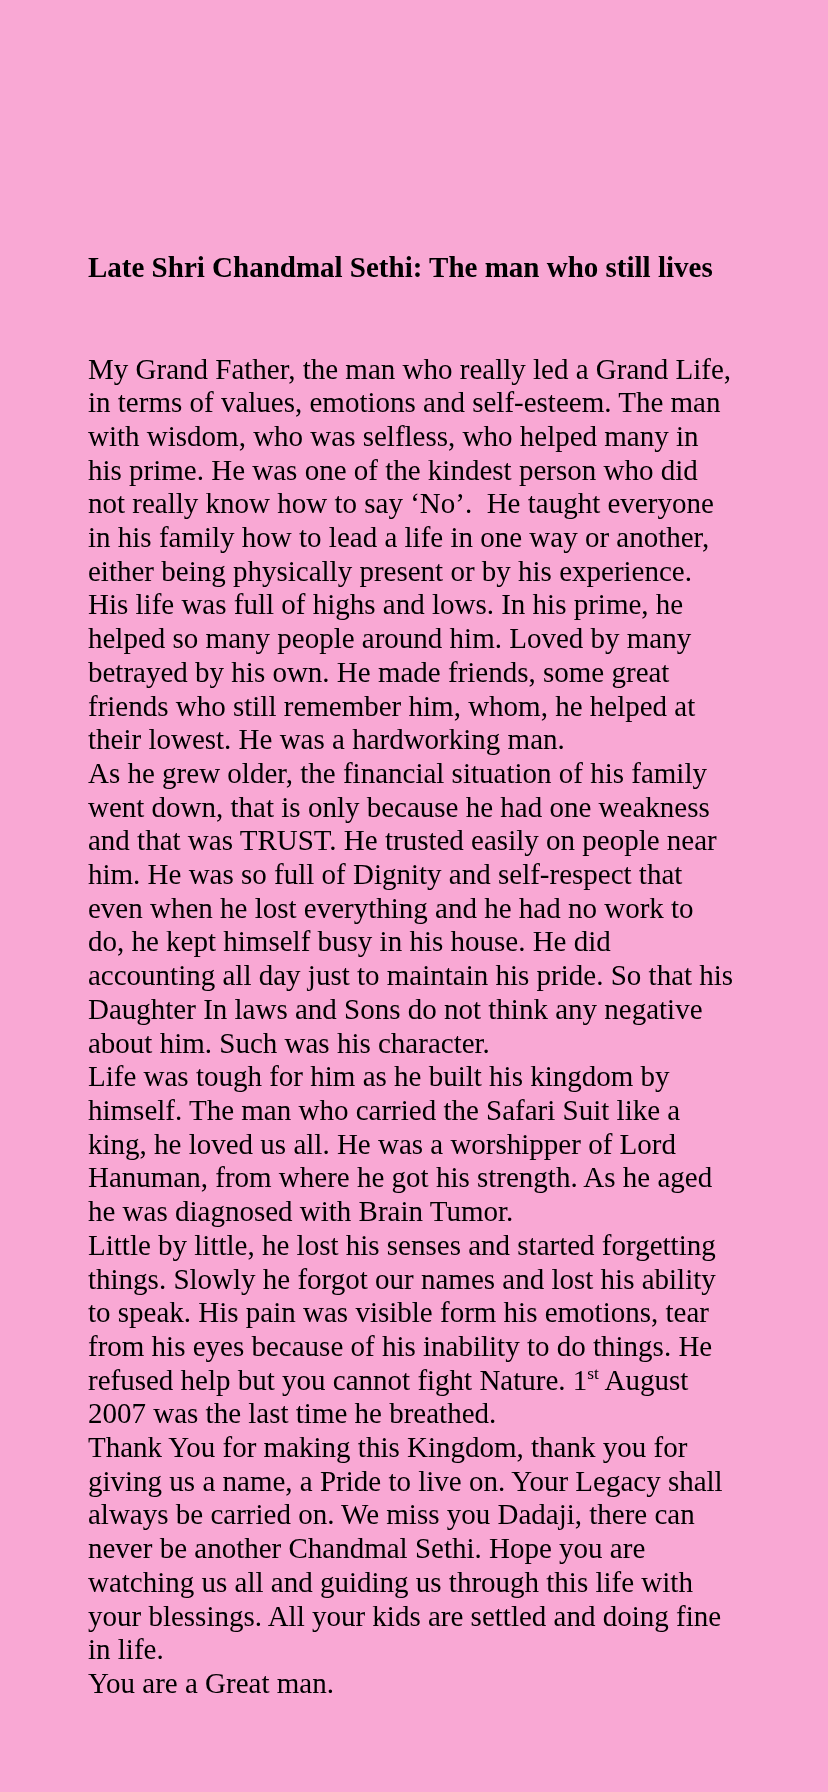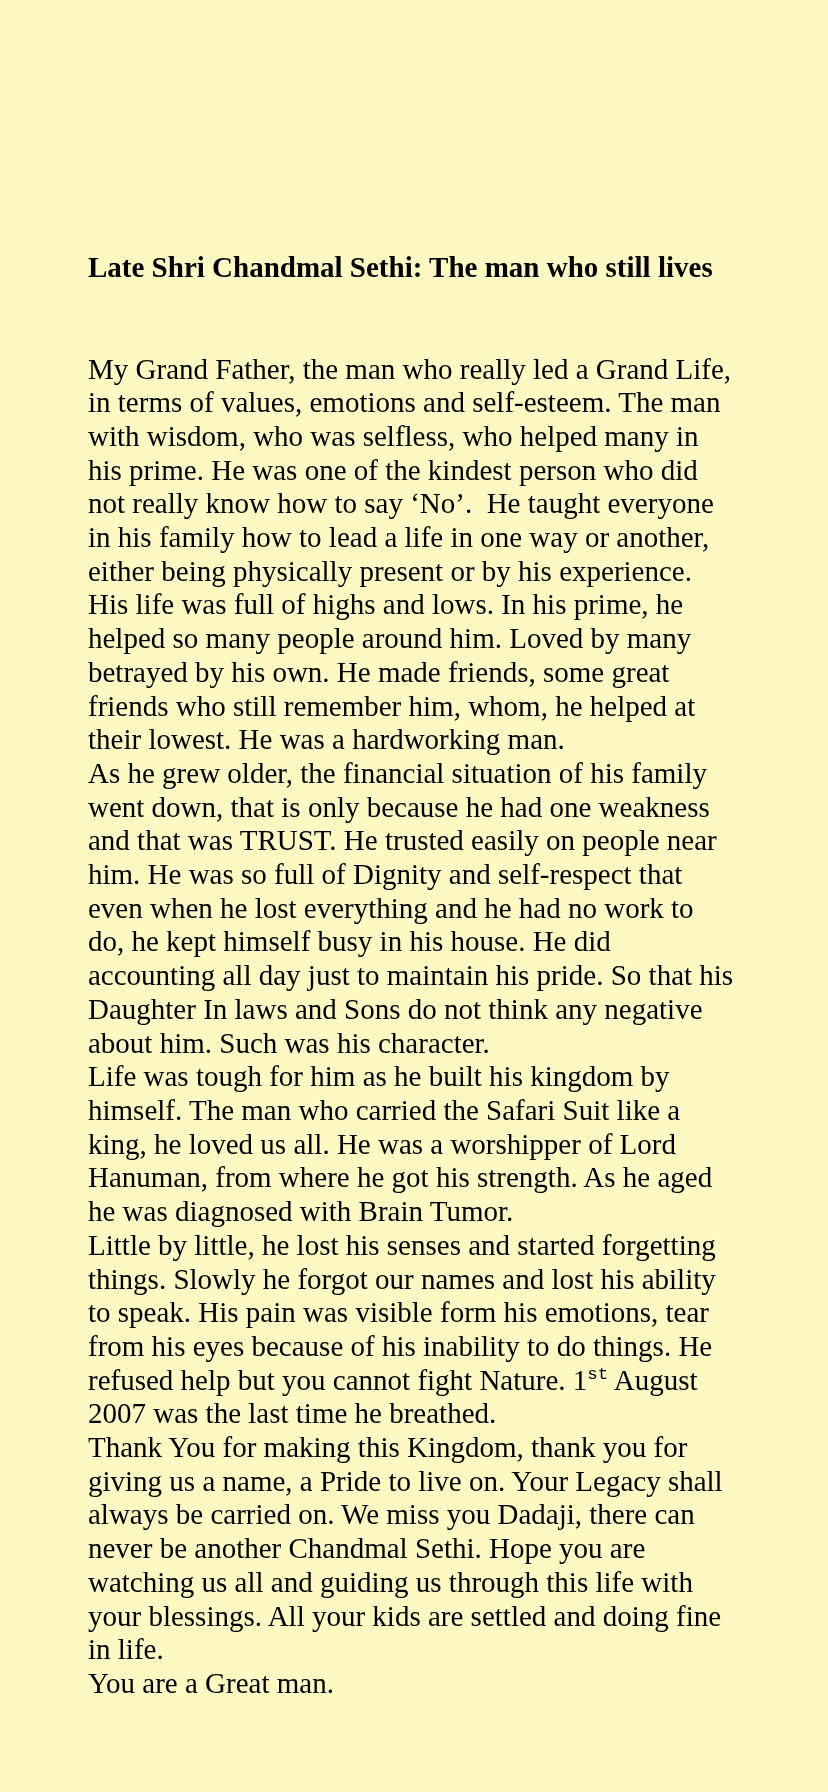--- a/index.html
+++ b/index.html
@@ -7,41 +7,40 @@
     width: 828px;
     height: 1792px;
     background: #ffffff;
     position: relative;
     font-family: "Liberation Serif", "DejaVu Serif", serif;
     font-variant-ligatures: none;
   }
   .page {
     position: absolute;
     inset: 0;
-    background: #fef9c3;
+    background: #f9a8d4;
   }
   .doc {
     position: absolute;
     left: 88px;
     top: 184px;
     width: 700px;
     color: #000000;
     font-size: 29px;
     line-height: 33.7px;
     white-space: pre;      
     text-align: left;
   }
   .line { min-height: 33.7px; }
   .title-line { font-weight: bold; }
   .sup {
     font-size: 0.6em;
     line-height: 0;
     position: relative;
     top: -0.6em;
-    font-family: Liberation Mono, monospace;
   }
 </style>
 </head>
 <body>
 
 <div class="page">
   <div class="doc">
     <div class="line title-line">Late Shri Chandmal Sethi: The man who still lives</div>
     <div id="lines-host"><div class="line">My Grand Father, the man who really led a Grand Life,</div><div class="line">in terms of values, emotions and self-esteem. The man</div><div class="line">with wisdom, who was selfless, who helped many in</div><div class="line">his prime. He was one of the kindest person who did</div><div class="line">not really know how to say ‘No’.  He taught everyone</div><div class="line">in his family how to lead a life in one way or another,</div><div class="line">either being physically present or by his experience.</div><div class="line">His life was full of highs and lows. In his prime, he</div><div class="line">helped so many people around him. Loved by many</div><div class="line">betrayed by his own. He made friends, some great</div><div class="line">friends who still remember him, whom, he helped at</div><div class="line">their lowest. He was a hardworking man.</div><div class="line">As he grew older, the financial situation of his family</div><div class="line">went down, that is only because he had one weakness</div><div class="line">and that was TRUST. He trusted easily on people near</div><div class="line">him. He was so full of Dignity and self-respect that</div><div class="line">even when he lost everything and he had no work to</div><div class="line">do, he kept himself busy in his house. He did</div><div class="line">accounting all day just to maintain his pride. So that his</div><div class="line">Daughter In laws and Sons do not think any negative</div><div class="line">about him. Such was his character.</div><div class="line">Life was tough for him as he built his kingdom by</div><div class="line">himself. The man who carried the Safari Suit like a</div><div class="line">king, he loved us all. He was a worshipper of Lord</div><div class="line">Hanuman, from where he got his strength. As he aged</div><div class="line">he was diagnosed with Brain Tumor.</div><div class="line">Little by little, he lost his senses and started forgetting</div><div class="line">things. Slowly he forgot our names and lost his ability</div><div class="line">to speak. His pain was visible form his emotions, tear</div><div class="line">from his eyes because of his inability to do things. He</div><div class="line"><span>refused help but you cannot fight Nature. 1</span><span class="sup">st</span><span> August</span></div><div class="line">2007 was the last time he breathed.</div><div class="line">Thank You for making this Kingdom, thank you for</div><div class="line">giving us a name, a Pride to live on. Your Legacy shall</div><div class="line">always be carried on. We miss you Dadaji, there can</div><div class="line">never be another Chandmal Sethi. Hope you are</div><div class="line">watching us all and guiding us through this life with</div><div class="line">your blessings. All your kids are settled and doing fine</div><div class="line">in life.</div><div class="line">You are a Great man.</div></div>
   </div>

